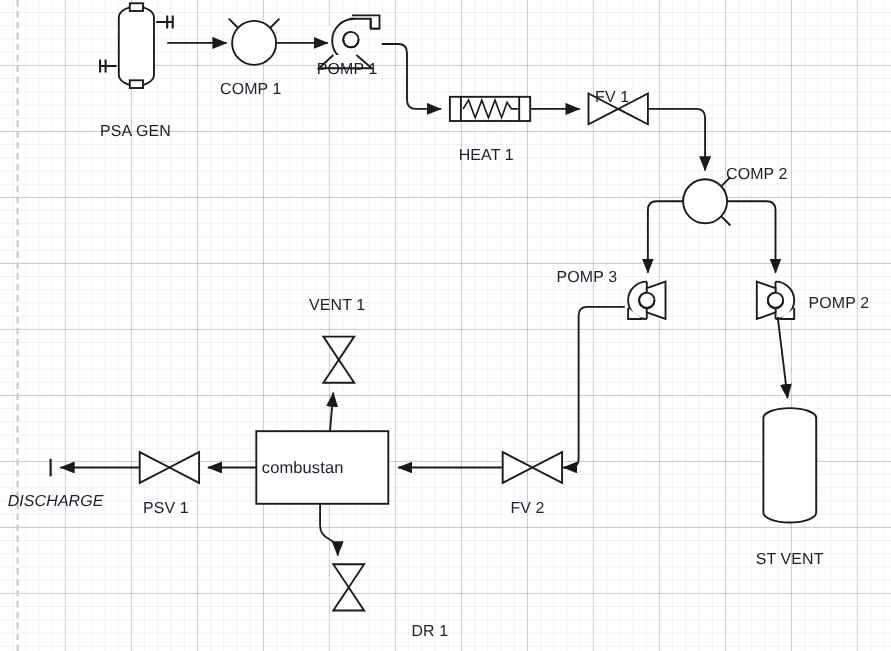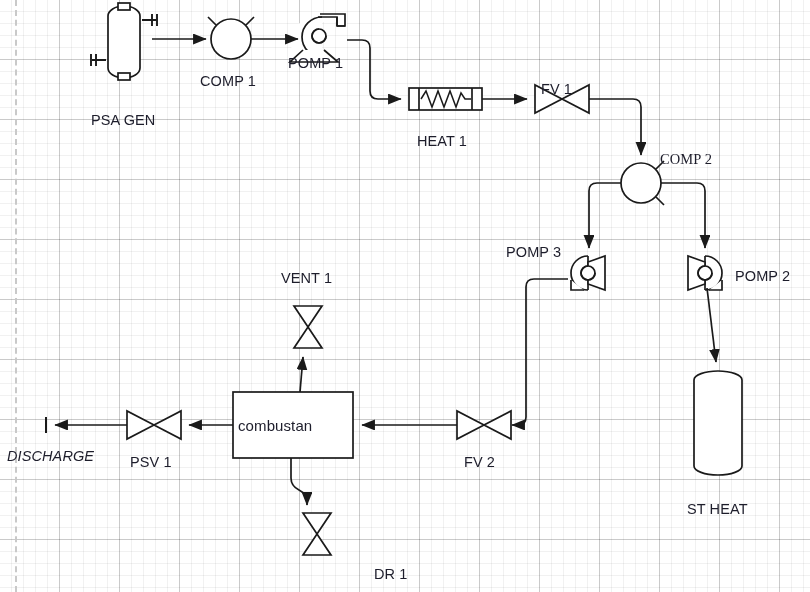--- a/index.html
+++ b/index.html
@@ -186,24 +186,24 @@
         <path d="M127,425 L55,425" marker-end="url(#ah)"></path>
       </g>
     </g>
   </svg>
 
   <div class="lbl" style="left:91px;top:113px;text-align:center;">PSA GEN</div>
   <div class="lbl" style="left:200px;top:74px;">COMP 1</div>
   <div class="lbl" style="left:288px;top:56px;">POMP 1</div>
   <div class="lbl" style="left:417px;top:134px;">HEAT 1</div>
   <div class="lbl" style="left:541px;top:62px;margin-top:20px;">FV 1</div>
-  <div class="lbl" style="left:660px;top:152px;font-family:Liberation Serif, serif;">COMP 2</div>
+  <div class="lbl" style="left:660px;top:152px;">COMP 2</div>
   <div class="lbl" style="left:506px;top:245px;">POMP 3</div>
   <div class="lbl" style="left:735px;top:269px;">POMP 2</div>
-  <div class="lbl" style="left:687px;top:502px;">ST HEAT</div>
+  <div class="lbl" style="left:687px;top:502px;">ST VENT</div>
   <div class="lbl" style="left:281px;top:271px;">VENT 1</div>
   <div class="lbl" style="left:130px;top:455px;">PSV 1</div>
   <div class="lbl" style="left:7px;top:449px;font-style:italic;">DISCHARGE</div>
   <div class="lbl" style="left:238px;top:418px;font-size:15px;">combustan</div>
   <div class="lbl" style="left:464px;top:455px;text-align:right;">FV 2</div>
   <div class="lbl" style="left:358px;top:567px;margin-left:16px;">DR 1</div>
 
 </div>
 
 </body></html>

